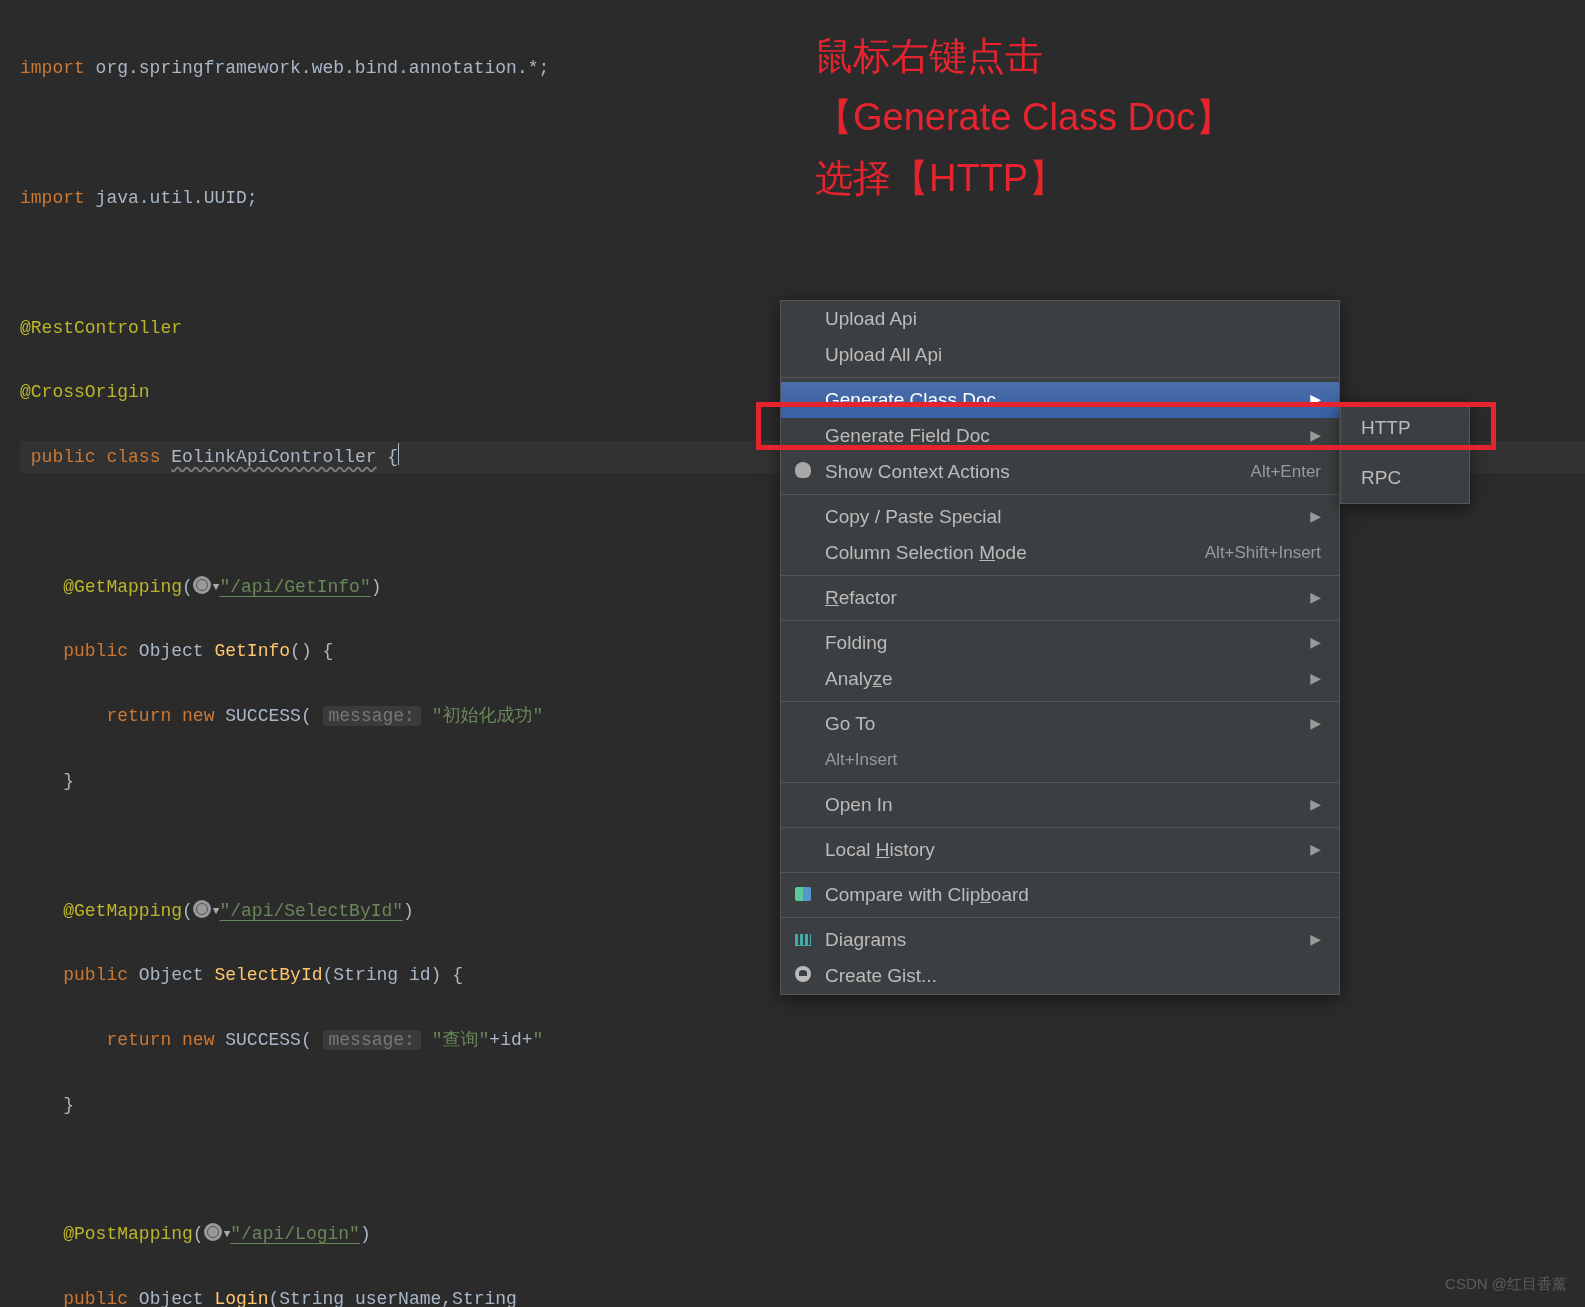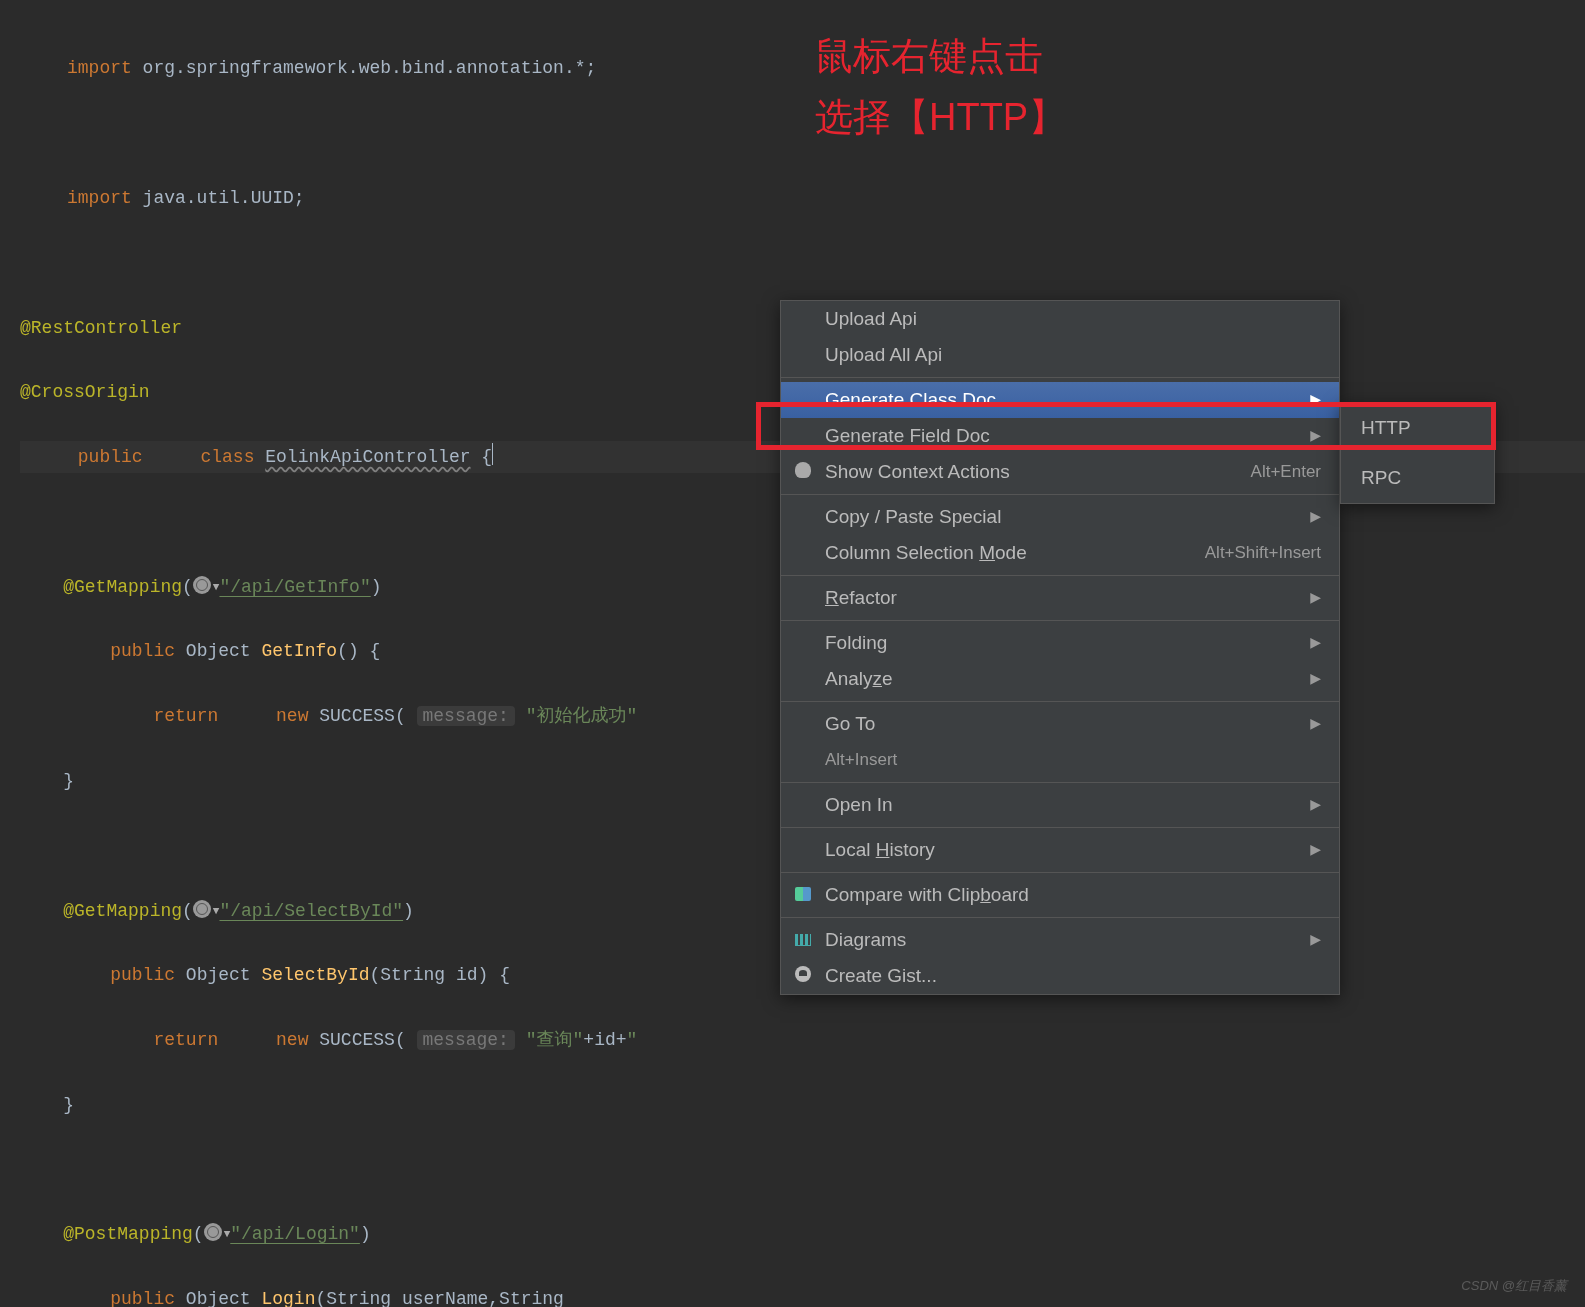--- a/index.html
+++ b/index.html
@@ -13,21 +13,21 @@
     position: relative;
     overflow: hidden;
     line-height: 1.8;
   }
   .editor {
     padding: 20px 0 0 20px;
     white-space: pre;
     position: relative;
   }
   .code-line { display: block; min-height: 1.8em; }
-  .kw { color: #cc7832; margin-left: 47px; }
+  .kw { color: #cc7832; }
   .cls { color: #a9b7c6; }
   .str { color: #6a8759; }
   .hint-bg { background:#3b3b3b; border-radius:4px; padding:0 6px; color:#787878;}
   .zh { color:#6a8759; }
   .anno { color: #bbb529; }
   .func { color: #ffc66d; }
   .plain { color:#a9b7c6;}
   .underline { text-decoration: underline; text-underline-offset:4px; text-decoration-color:#6a8759;}
   .globe {
     display:inline-block; width:18px;height:18px;
@@ -83,41 +83,41 @@
   .ctx-item.sel .arrow{ color:#fff;}
   .ctx-sep{ height:1px; background:#555; margin:4px 0;}
   .ctx-icon{
     position:absolute; left:12px; width:20px; text-align:center;
   }
   .mn { text-decoration: underline; }
 
   .sub-menu{
     position:absolute;
     left:1340px; top:402px;
-    width:155px;
+    width:130px;
     background:#3c3f41;
     border:1px solid #555;
     font-family:'Segoe UI', sans-serif;
     font-size:19px; color:#bbbbbb;
     box-shadow: 0 4px 16px rgba(0,0,0,0.5);
   }
   .sub-item{ padding:8px 20px;}
 
   .red-box{
     position:absolute;
     left:756px; top:402px;
     width:740px; height:48px;
     border:5px solid #e6242f;
     pointer-events:none;
   }
 
   .watermark{
     position:absolute; right:18px; bottom:10px;
     font-family:'Segoe UI', sans-serif;
-    font-size:13px; color:rgba(200,200,200,0.3);font-style:italic;
+    font-size:15px; color:rgba(200,200,200,0.3);
   }
 
   .bulb-icon{
     width:16px;height:16px;
     background:#a9a9a9; border-radius:50% 50% 40% 40%;
     display:inline-block;
   }
   .paste-icon{
     width:14px;height:16px;
     border:1px solid #aaa; border-radius:2px;
@@ -178,20 +178,21 @@
 
 
 
 
 
 
 </div>
 
 <div class="annotation-text">
   <div>鼠标右键点击</div>
+  <div>【Generate Class Doc】</div>
   <div>选择【HTTP】</div>
 </div>
 
 <div class="ctx-menu">
   <div class="ctx-item">
       <span class="label">Upload Api</span>
     </div>
   <div class="ctx-item">
       <span class="label">Upload All Api</span>
     </div>

